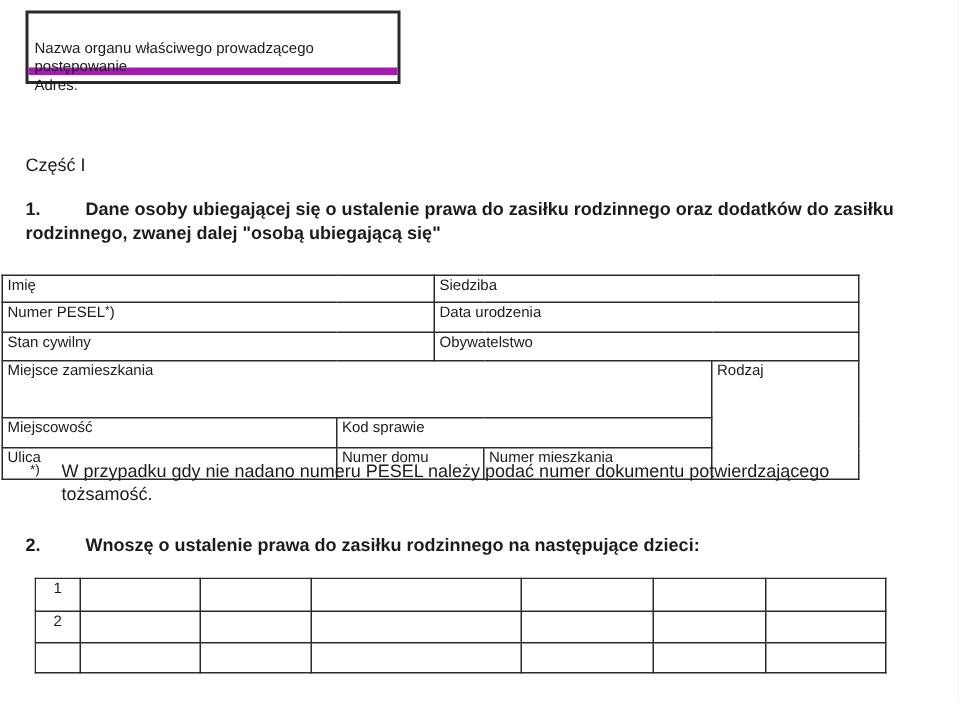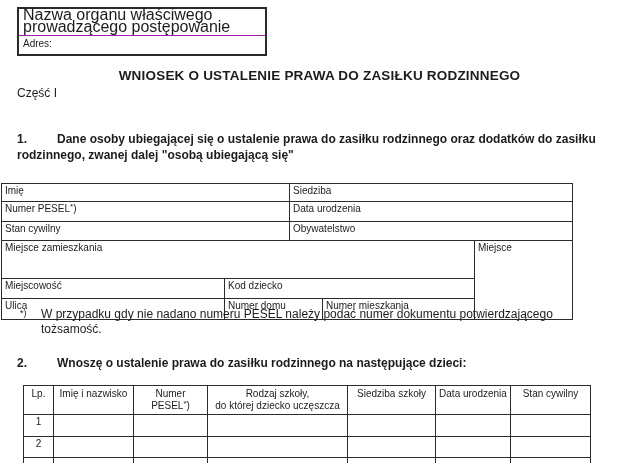--- a/index.html
+++ b/index.html
@@ -15,39 +15,39 @@
 
   
   .authority-box {
     position: absolute; left: 17px; top: 7px;
     width: 250px; height: 49px;
     border: 2px solid #2a2a2a;
     background: #fff;
   }
   .authority-top {
     height: 27px;
-    border-bottom: 1px solid #a21caf;
-    padding: 0 4px;
-    font-size: 16px; line-height: 11.5px;
+    border-bottom: 5px solid #a21caf;
+    padding: 18px 4px;
+    font-size: 10px; line-height: 11.5px;
   }
   .authority-address {
     padding: 2px 4px;
     font-size: 10px; line-height: 11.5px;
   }
 
   
   .title {
     position: absolute; left: 0; top: 68px; width: 639px;
     text-align: center;
     font-size: 13.5px; font-weight: bold; line-height: 15.5px;
     letter-spacing: 0.2px;
   }
 
   .part-label {
-    position: absolute; left: 17px; top: 86px;
+    position: absolute; left: 17px; top: 103px;
     font-size: 12px;
   }
 
   
   .section {
     position: absolute; left: 17px; width: 596px;
     font-size: 12px; font-weight: bold; line-height: 15.5px;
   }
   .section-1 { top: 132px; }
   .section-2 { top: 356px; }
@@ -105,21 +105,20 @@
   <div class="authority-box">
     <div class="authority-top">
       <div>Nazwa organu właściwego prowadzącego postępowanie</div>
     </div>
     <div class="authority-address">
       <span>Adres:</span>
     </div>
   </div>
 
   <div class="title">
-    <div>WNIOSEK O USTALENIE PRAWA DO ZASIŁKU RODZINNEGO</div>
   </div>
 
   <div class="part-label">Część I</div>
 
   <div class="section section-1">
     <span class="sec-num">1.</span>
     <span class="sec-text">Dane osoby ubiegającej się o ustalenie prawa do zasiłku rodzinnego oraz dodatków do zasiłku rodzinnego, zwanej dalej "osobą ubiegającą się"</span>
   </div>
 
   <table class="applicant-table">
@@ -153,29 +152,29 @@
       </td>
       <td colspan="3">
         <span>Obywatelstwo</span>
       </td>
     </tr>
     <tr style="height:38px">
       <td colspan="4">
         <span>Miejsce zamieszkania</span>
       </td>
       <td rowspan="3">
-        <span>Miejsce</span>
+        <span>Rodzaj</span>
       </td>
     </tr>
     <tr style="height:20px">
       <td>
         <span>Miejscowość</span>
       </td>
       <td colspan="3">
-        <span>Kod dziecko</span>
+        <span>Kod sprawie</span>
       </td>
     </tr>
     <tr style="height:21px">
       <td>
         <span>Ulica</span>
       </td>
       <td colspan="2">
         <span>Numer domu</span>
       </td>
       <td>
@@ -200,30 +199,20 @@
       <colgroup>
         <col style="width:30px">
           <col style="width:80px">
           <col style="width:74px">
           <col style="width:140px">
           <col style="width:88px">
           <col style="width:75px">
           <col style="width:80px">
       </colgroup>
       <tbody>
-          <tr style="height:29px">
-        <th>Lp.</th>
-        <th>Imię i nazwisko</th>
-        <th><span>Numer PESEL</span><sup class="fn">*</sup><span>)</span></th>
-        <th class="multiline">Rodzaj szkoły,
-do której dziecko uczęszcza</th>
-        <th>Siedziba szkoły</th>
-        <th>Data urodzenia</th>
-        <th>Stan cywilny</th>
-      </tr>
       <tr style="height:22px">
         <td>1</td>
         <td></td>
         <td></td>
         <td></td>
         <td></td>
         <td></td>
         <td></td>
       </tr>
       <tr style="height:21px">

